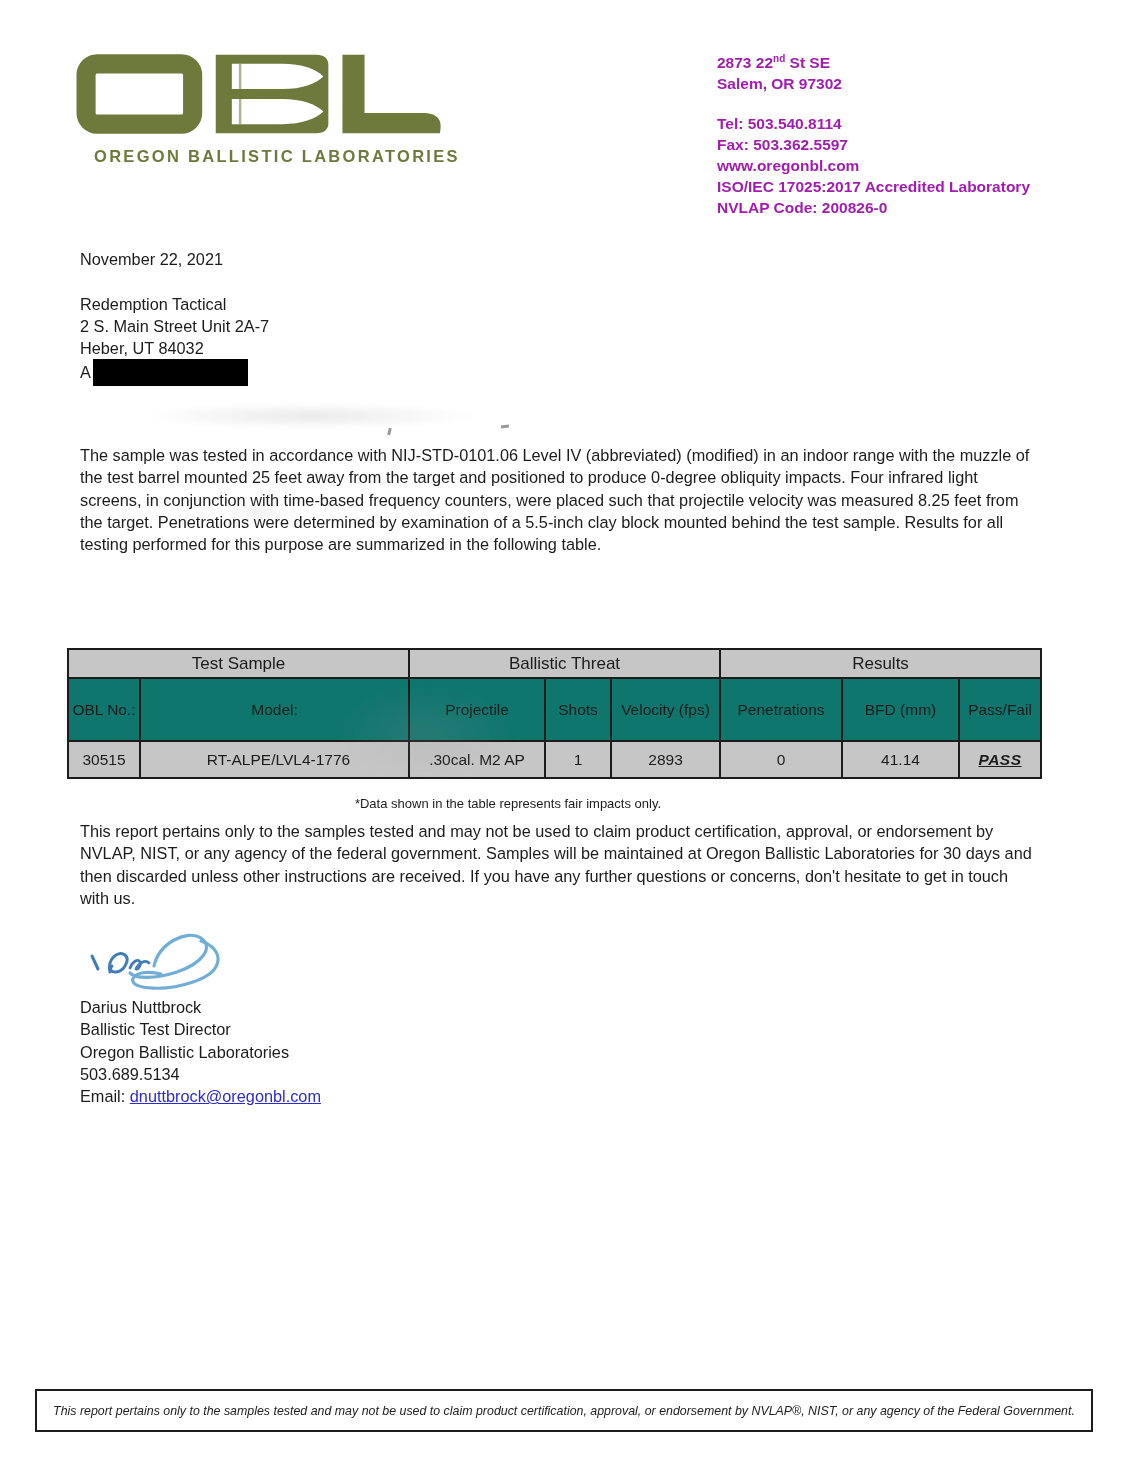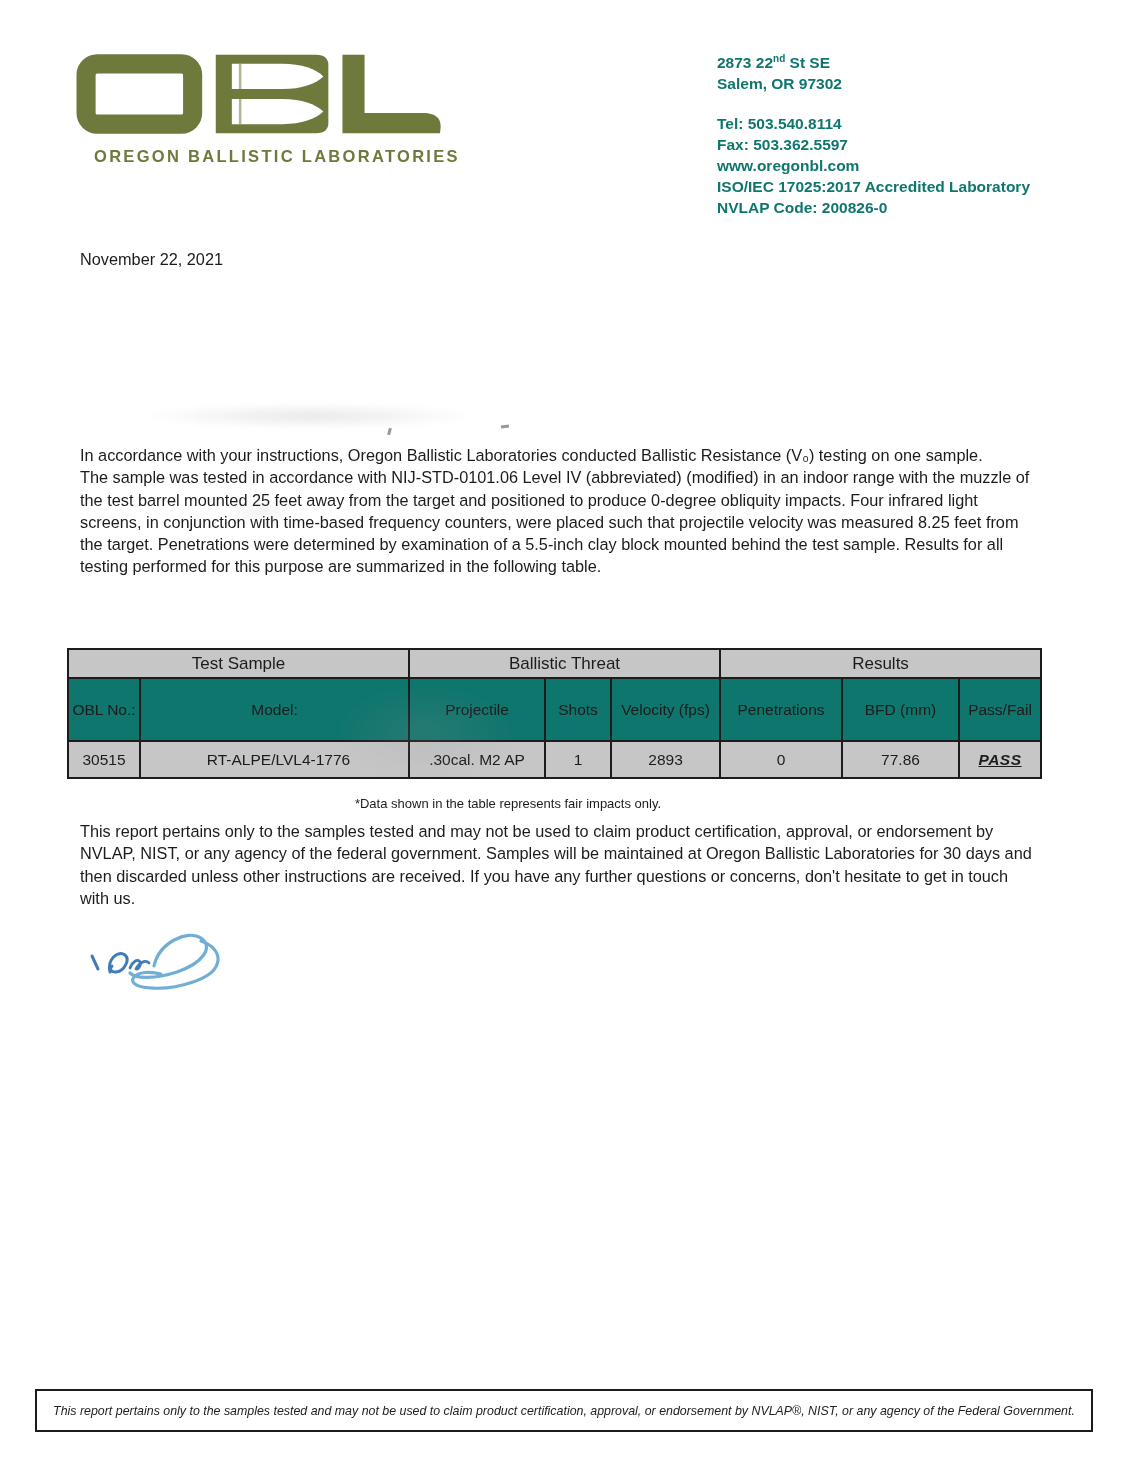--- a/index.html
+++ b/index.html
@@ -21,21 +21,21 @@
     margin-top: 7px;
     color: #6d7a3c;
     font-weight: bold;
     font-size: 16.5px;
     letter-spacing: 2.3px;
     white-space: nowrap;
     padding-left: 19px;
   }
   .contact {
     position: absolute; left: 717px; top: 48px;
-    color: #0f766e; font-weight: bold;
+    color: #a21caf; font-weight: bold;
     font-size: 15.5px; line-height: 21px;
     white-space: nowrap;
   }
   .contact .gap { height: 19px; }
   .contact sup { font-size: 10px; vertical-align: super; }
 
   
   .date-line { position: absolute; left: 80px; top: 250px; font-size: 16.3px; }
   .address-block { position: absolute; left: 80px; top: 293px; font-size: 16.3px; line-height: 22px; }
   .redaction-box {
@@ -130,23 +130,28 @@
     <div class="gap"></div>
     <div>Tel: 503.540.8114</div>
     <div>Fax: 503.362.5597</div>
     <div>www.oregonbl.com</div>
     <div>ISO/IEC 17025:2017 Accredited Laboratory</div>
     <div>NVLAP Code: 200826-0</div>
   </div>
 
   <div class="date-line">November 22, 2021</div>
 
+  <div class="address-block">
+    <div>Redemption Tactical</div>
+    <div>2 S. Main Street Unit 2A-7</div>
+    <div>Heber, UT 84032</div>
+    <div><span>A</span><span class="redaction-box"></span></div>
+  </div>
 
   <div class="body-text para-main">
-    <div>In accordance with your instructions, Oregon Ballistic Laboratories conducted Ballistic Resistance (V₀) testing on one sample.</div>
     <div>The sample was tested in accordance with NIJ-STD-0101.06 Level IV (abbreviated) (modified) in an indoor range with the muzzle of the test barrel mounted 25 feet away from the target and positioned to produce 0-degree obliquity impacts. Four infrared light screens, in conjunction with time-based frequency counters, were placed such that projectile velocity was measured 8.25 feet from the target. Penetrations were determined by examination of a 5.5-inch clay block mounted behind the test sample. Results for all testing performed for this purpose are summarized in the following table.</div>
   </div>
 
   <div class="results-wrap">
     <table class="results">
       <colgroup>
         <col style="width:72px">
           <col style="width:269px">
           <col style="width:136px">
           <col style="width:66px">
@@ -171,40 +176,47 @@
         <th>BFD (mm)</th>
         <th>Pass/Fail</th>
       </tr>
       <tr class="data-row">
         <td>30515</td>
         <td class="cell-model">RT-ALPE/LVL4-1776</td>
         <td>.30cal. M2 AP</td>
         <td>1</td>
         <td>2893</td>
         <td>0</td>
-        <td>77.86</td>
+        <td>41.14</td>
         <td><span class="pass-val">PASS</span></td>
       </tr>
     </tbody>
       </table>
     <div class="table-footnote">*Data shown in the table represents fair impacts only.</div>
   </div>
 
   <div class="body-text para-disclaimer">This report pertains only to the samples tested and may not be used to claim product certification, approval, or endorsement by NVLAP, NIST, or any agency of the federal government. Samples will be maintained at Oregon Ballistic Laboratories for 30 days and then discarded unless other instructions are received. If you have any further questions or concerns, don't hesitate to get in touch with us.</div>
 
   <svg class="signature-svg" width="200" height="74" viewBox="0 0 200 74">
     <g fill="none" stroke-linecap="round" stroke-linejoin="round">
       <path d="M26 34 L32 47" stroke="#3f7cb8" stroke-width="3"></path>
       <path d="M44 50 C41 37 52 28 59 33 C64 37 59 49 50 50 C45 50.5 43 47 46 44" stroke="#3f7cb8" stroke-width="3"></path>
       <path d="M64 46 C66 40 72 36 74 40 C75.5 43 72 48 70 47 C73 41 79 37 83 41" stroke="#3f7cb8" stroke-width="2.8"></path>
       <path d="M88 44 C93 21 121 7 135 16 C148 25 137 41 111 50 C89 57 70 57 64 51" stroke="#71aed6" stroke-width="3.2"></path>
       <path d="M135 19 C158 27 160 49 127 60 C95 71 59 66 68 55 C72 50 84 49 95 52" stroke="#71aed6" stroke-width="3.2"></path>
     </g>
   </svg>
 
+  <div class="sign-block">
+    <div>Darius Nuttbrock</div>
+    <div>Ballistic Test Director</div>
+    <div>Oregon Ballistic Laboratories</div>
+    <div>503.689.5134</div>
+    <div><span>Email: </span><a class="email-link">dnuttbrock@oregonbl.com</a></div>
+  </div>
 
   <div class="footer-box">This report pertains only to the samples tested and may not be used to claim product certification, approval, or endorsement by NVLAP®, NIST, or any agency of the Federal Government.</div>
 
   <div class="smudge smudge-1"></div>
   <div class="smudge smudge-2"></div>
   <div class="smudge smudge-3"></div>
   <div class="speck speck-1"></div>
   <div class="speck speck-2"></div>
 
 </div>

